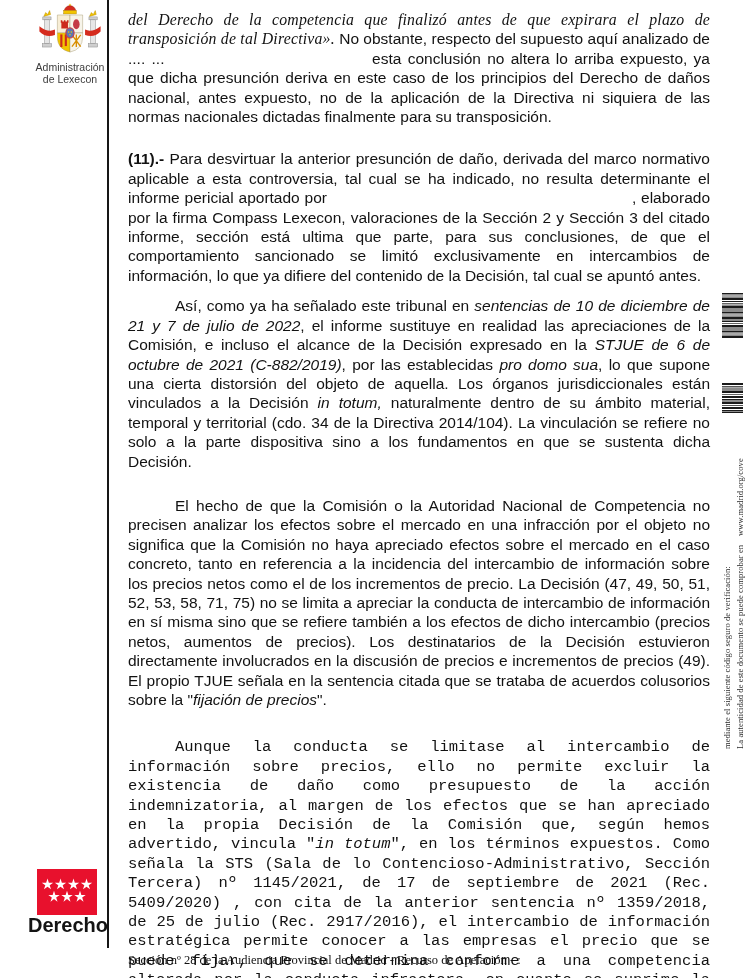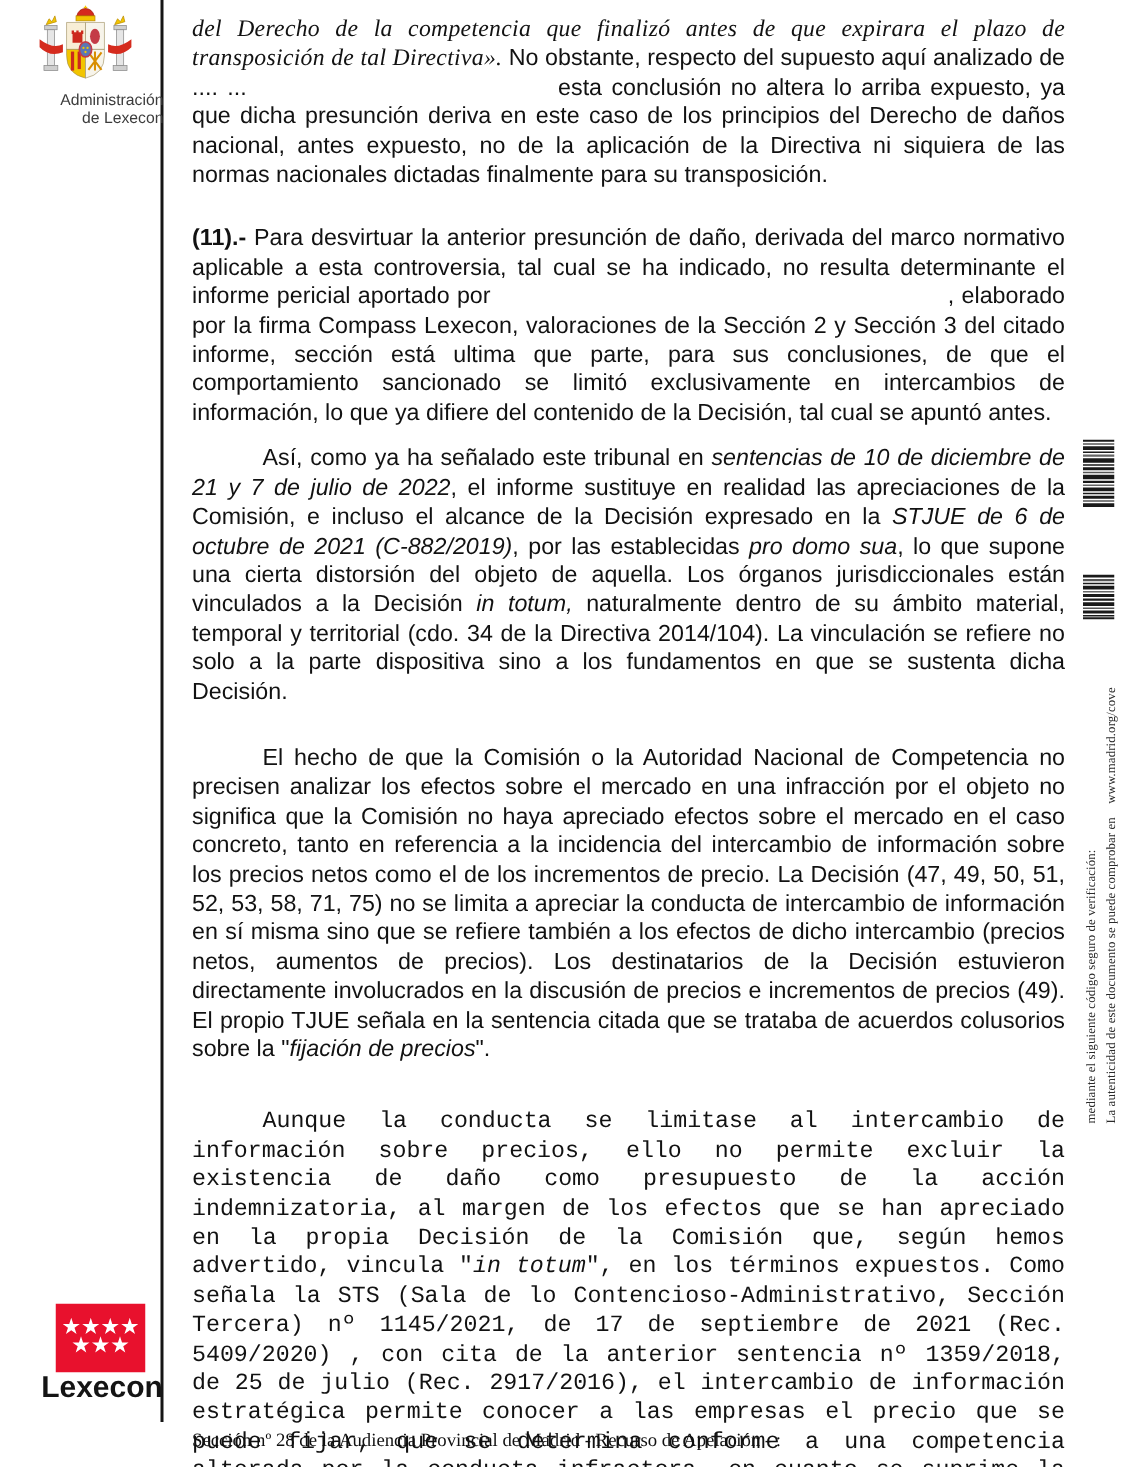--- a/index.html
+++ b/index.html
@@ -4,21 +4,21 @@
 <style>
   html,body{margin:0;padding:0;background:#ffffff;}
   body{width:750px;height:978px;position:relative;overflow:hidden;
        font-family:"Liberation Sans", sans-serif;}
   .page{position:absolute;left:0;top:0;width:750px;height:978px;background:#ffffff;}
 
   
   .rule{position:absolute;left:107px;top:0;width:2px;height:948px;background:#161616;}
 
   
-  .justice{position:absolute;left:5px;top:3px;width:104px;text-align:right;}
+  .justice{position:absolute;left:18px;top:3px;width:104px;text-align:center;}
   .justice svg{display:block;margin:0 auto;}
   .justice-caption{font-size:10.5px;line-height:12px;color:#3c3c3c;margin-top:2px;}
 
   
   .body-text{position:absolute;left:128px;top:10px;width:582px;
              font-size:15.5px;line-height:19.4px;color:#121212;text-align:justify;}
   .body-text p{margin:0;}
   .body-text p:nth-of-type(2){margin-top:23px;}
   .body-text p:nth-of-type(3){margin-top:11px;}
   .body-text p:nth-of-type(4){margin-top:25px;}
@@ -158,17 +158,17 @@
     <g>
       <use href="#star" transform="translate(10.5,15.5)"></use>
       <use href="#star" transform="translate(23.5,15.5)"></use>
       <use href="#star" transform="translate(36.5,15.5)"></use>
       <use href="#star" transform="translate(49.5,15.5)"></use>
       <use href="#star" transform="translate(17,27.8)"></use>
       <use href="#star" transform="translate(30,27.8)"></use>
       <use href="#star" transform="translate(43,27.8)"></use>
     </g>
   </svg>
-  <div class="madrid-label">Lexecon</div>
+  <div class="madrid-label">Derecho</div>
 
   <div class="footer">Sección nº 28 de la Audiencia Provincial de Madrid - Recurso de Apelación - :</div>
 
 </div>
 
 </body></html>

